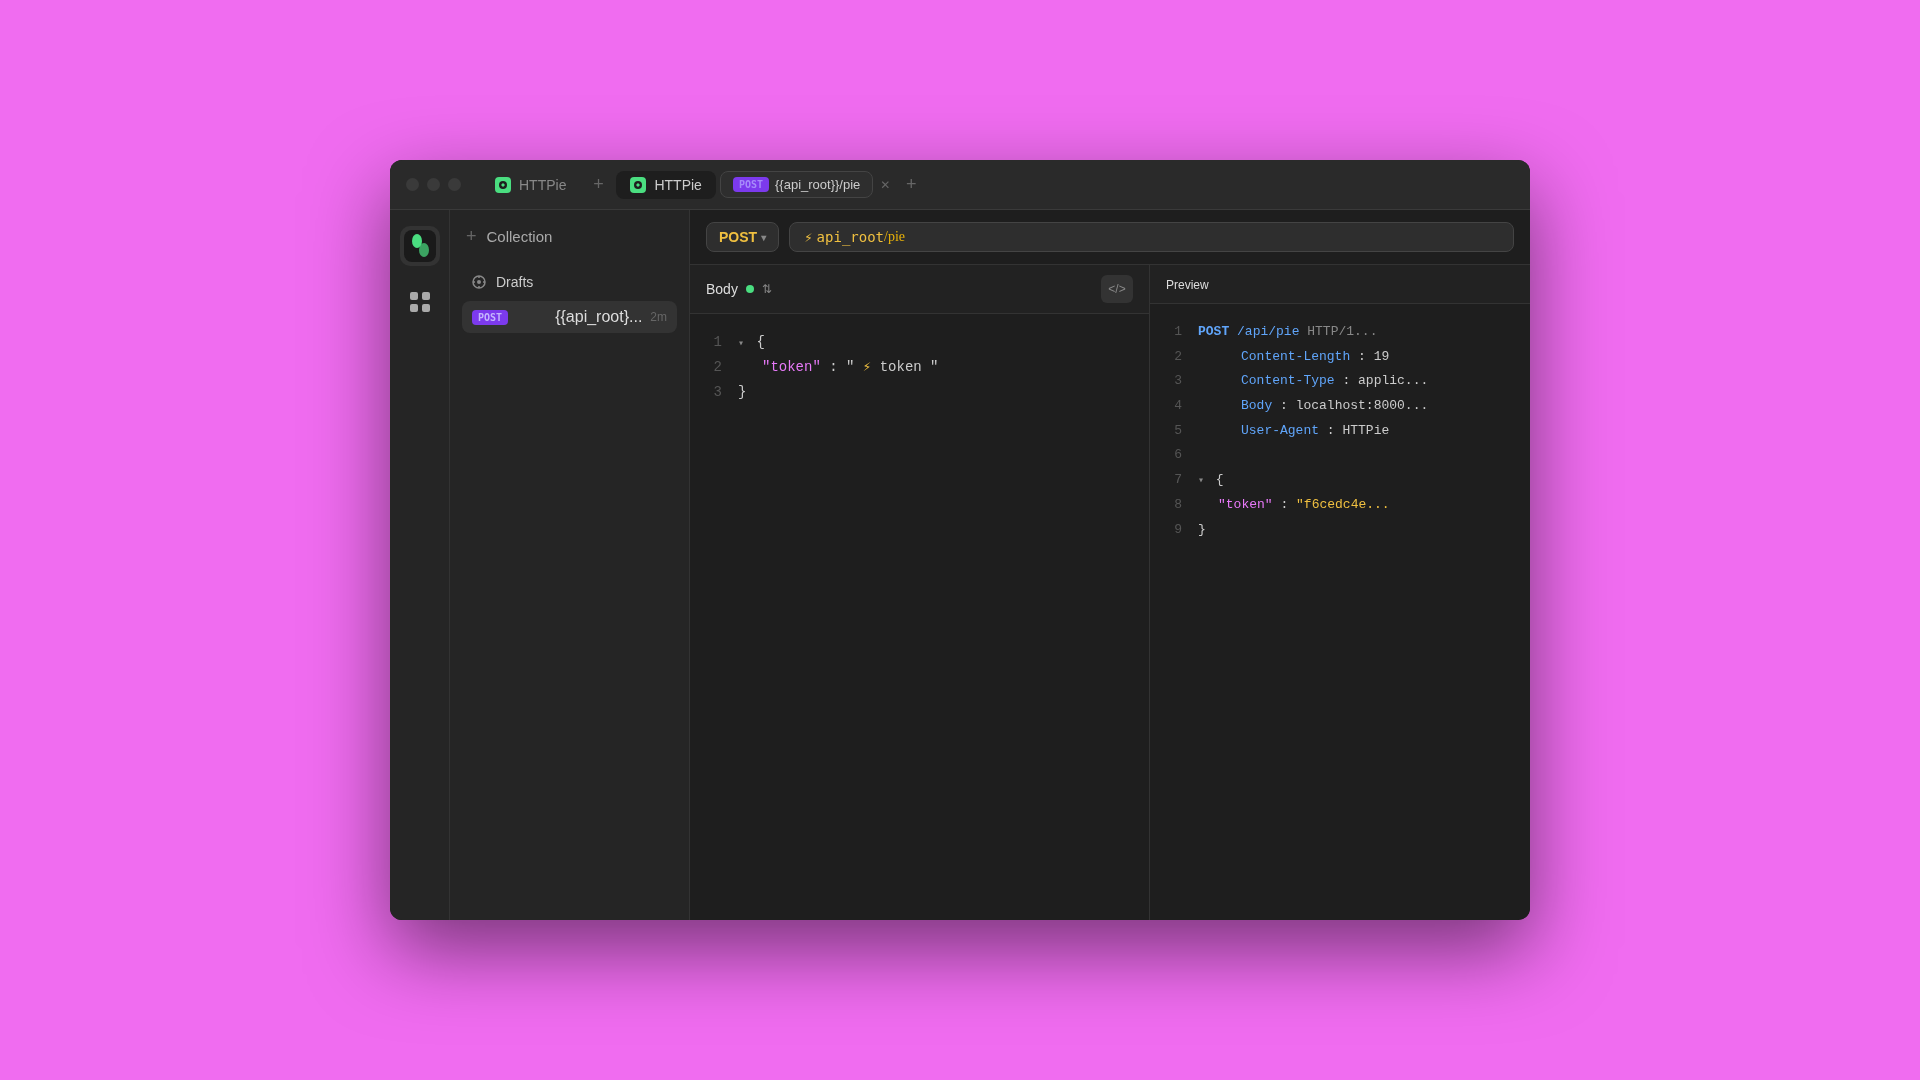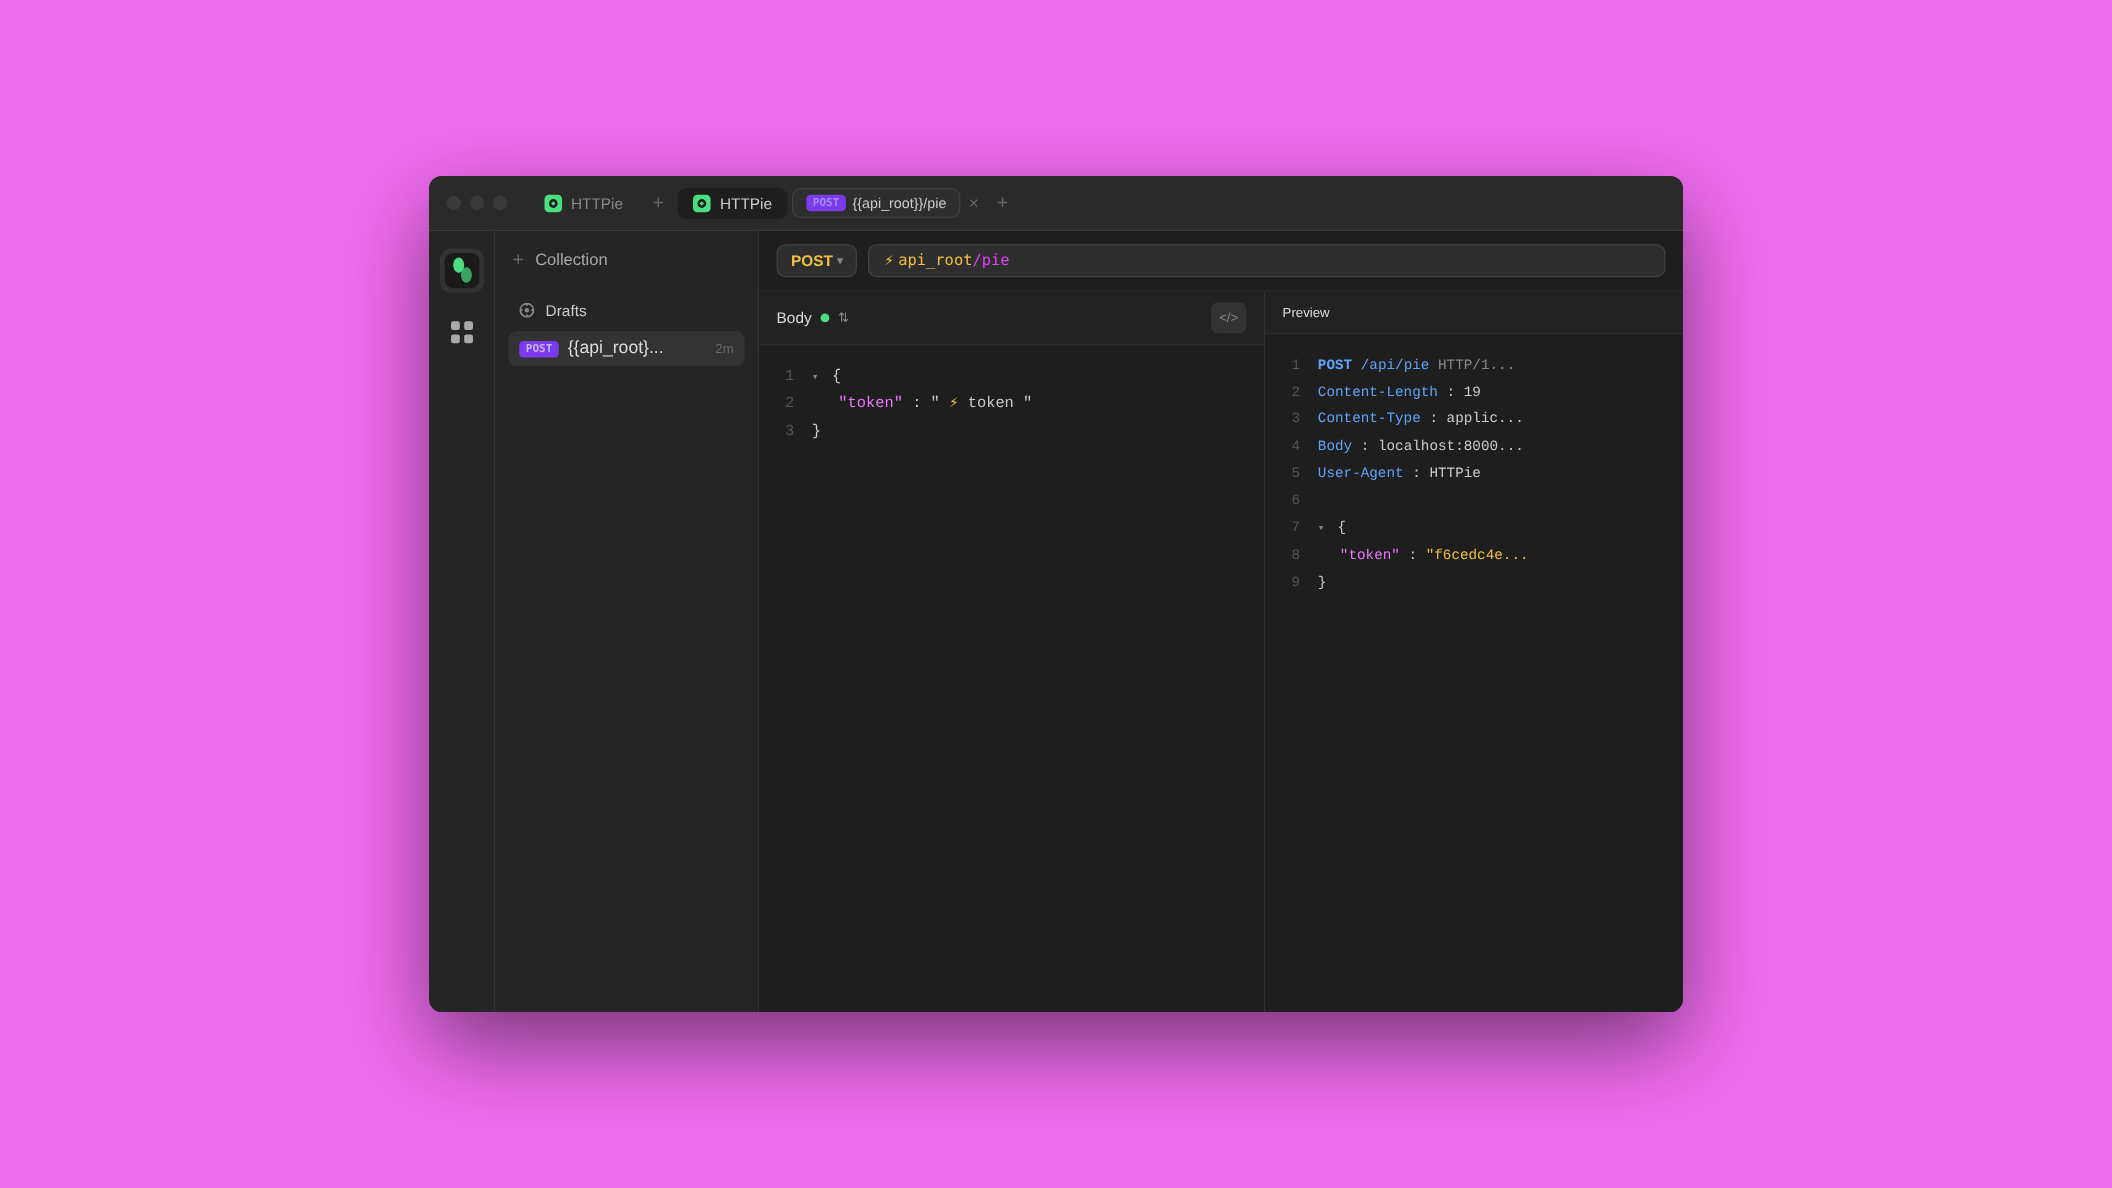--- a/index.html
+++ b/index.html
@@ -189,20 +189,21 @@
 
     .collections-header .plus {
       color: #666;
       font-size: 18px;
       cursor: pointer;
       margin-right: 2px;
     }
 
     .drafts-section {
       padding: 8px 12px;
+      text-align: right;
     }
 
     .drafts-header {
       display: flex;
       align-items: center;
       gap: 8px;
       padding: 6px 8px;
       color: #ccc;
       font-size: 14px;
       font-weight: 500;
@@ -310,21 +311,22 @@
     .url-bolt {
       color: #f0c040;
       margin-right: 4px;
     }
 
     .url-var {
       color: #f0c040;
     }
 
     .url-path {
-      color: #d946ef;
+      color: #eab308;
+      font-family: Liberation Serif, serif;
     }
 
     
     .panels {
       display: flex;
       flex: 1;
       overflow: hidden;
     }
 
     .body-panel {
@@ -449,21 +451,21 @@
       text-align: right;
       user-select: none;
       flex-shrink: 0;
     }
 
     .p-line-content { flex: 1; overflow: hidden; }
 
     .p-method { color: #60a5fa; font-weight: 700; }
     .p-path { color: #60a5fa; font-family: Liberation Mono, monospace; }
     .p-protocol { color: #888; }
-    .p-header-key { color: #60a5fa; }
+    .p-header-key { color: #60a5fa; margin-left: 43px; }
     .p-header-colon { color: #ccc; }
     .p-header-val { color: #ccc; }
     .p-brace { color: #ccc; }
     .p-key { color: #e879f9; }
     .p-string { color: #f0c040; }
 
     
     .dots-grid {
       display: grid;
       grid-template-columns: repeat(2, 8px);

